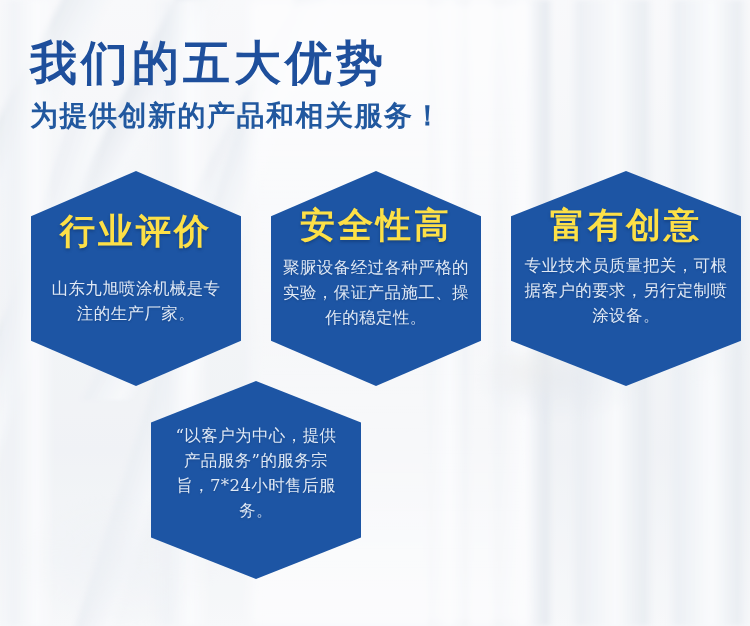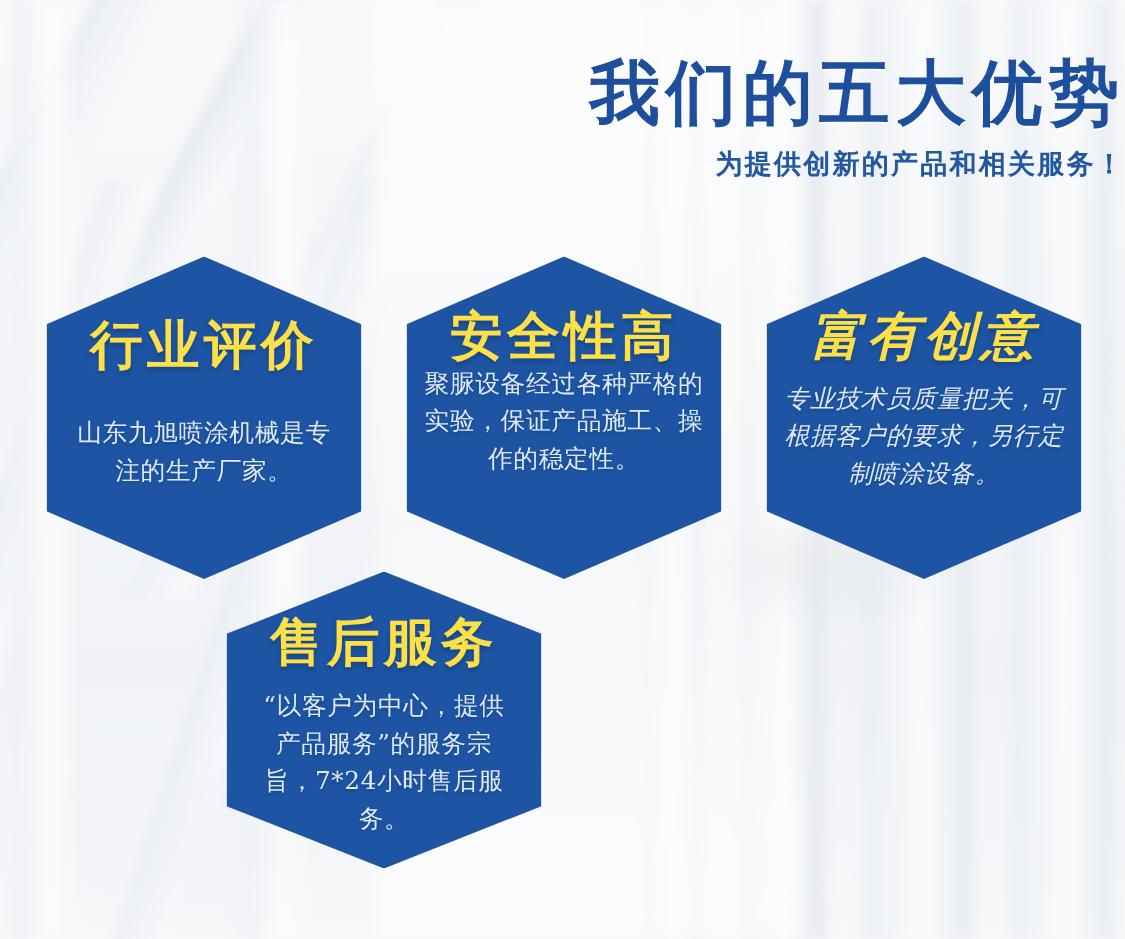--- a/index.html
+++ b/index.html
@@ -93,38 +93,38 @@
   }
   .bg-veil {
     position: absolute; inset: 0;
     background: rgba(250,251,253,0.42);
   }
 
   
   .heading {
     position: absolute;
     left: 0; right: 0; top: 34px;
-    text-align: right;
+    text-align: left;
     z-index: 5;
     margin-left: 30px;
   }
   .heading .main-title {
     font-family: "DejaVu Serif", "Liberation Serif", serif;
     font-weight: bold;
     font-size: 47px;
     letter-spacing: 4px;
     color: #1e4f9c;
     line-height: 1.22;
     margin: 0;
     text-shadow: 0 1px 0 rgba(255,255,255,0.7);
   }
   .heading .sub-title {
     font-family: "DejaVu Serif", "Liberation Serif", serif;
     font-weight: bold;
-    font-size: 18px;
+    font-size: 28px;
     letter-spacing: 1.5px;
     color: #21589f;
     margin: 8px 0 0 0;
     line-height: 1.2;
   }
 
   
   .hex {
     position: absolute;
     background: #1d55a4;
@@ -151,27 +151,27 @@
     line-height: 1.52;
     text-align: center;
     letter-spacing: 0.4px;
     padding: 0 14px;
     text-shadow: 0 1px 2px rgba(8,34,78,0.28);
   }
 
   
   #hex-1 { left: 31px;  top: 171px; width: 210px; height: 215px; padding-top: 42px; }
   #hex-2 { left: 271px; top: 171px; width: 210px; height: 215px; padding-top: 36px; }
-  #hex-3 { left: 511px; top: 171px; width: 210px; height: 215px; padding-top: 36px; font-style: italic; }
+  #hex-3 { left: 511px; top: 171px; width: 230px; height: 215px; padding-top: 36px; }
   
   #hex-4 { left: 151px; top: 381px; width: 210px; height: 198px; padding-top: 30px; }
   #hex-5 { left: 391px; top: 381px; width: 210px; height: 198px; padding-top: 30px; }
 
   #hex-1 .hex-body { margin-top: 28px; }
-  #hex-2 .hex-body { margin-top: 1px; padding: 0 6px; }
+  #hex-2 .hex-body { margin-top: 13px; padding: 0 6px; }
   #hex-3 .hex-body { margin-top: 11px; padding: 0 6px; }
   #hex-4 .hex-body { margin-top: 12px; padding: 0 21px; }
   #hex-5 .hex-body { margin-top: 12px; padding: 0 8px; }
 </style>
 </head>
 <body>
 
 <div id="stage">
 
   <div class="bg-base"></div>
@@ -197,18 +197,17 @@
     <div class="hex-title">安全性高</div>
     <div class="hex-body">聚脲设备经过各种严格的实验，保证产品施工、操作的稳定性。</div>
   </div>
 
   <div class="hex" id="hex-3">
     <div class="hex-title">富有创意</div>
     <div class="hex-body">专业技术员质量把关，可根据客户的要求，另行定制喷涂设备。</div>
   </div>
 
   <div class="hex" id="hex-4">
-    <div class="hex-title">售后服务</div>
     <div class="hex-body">“以客户为中心，提供产品服务”的服务宗旨，7*24小时售后服务。</div>
   </div>
 
 
 </div>
 
 </body></html>

